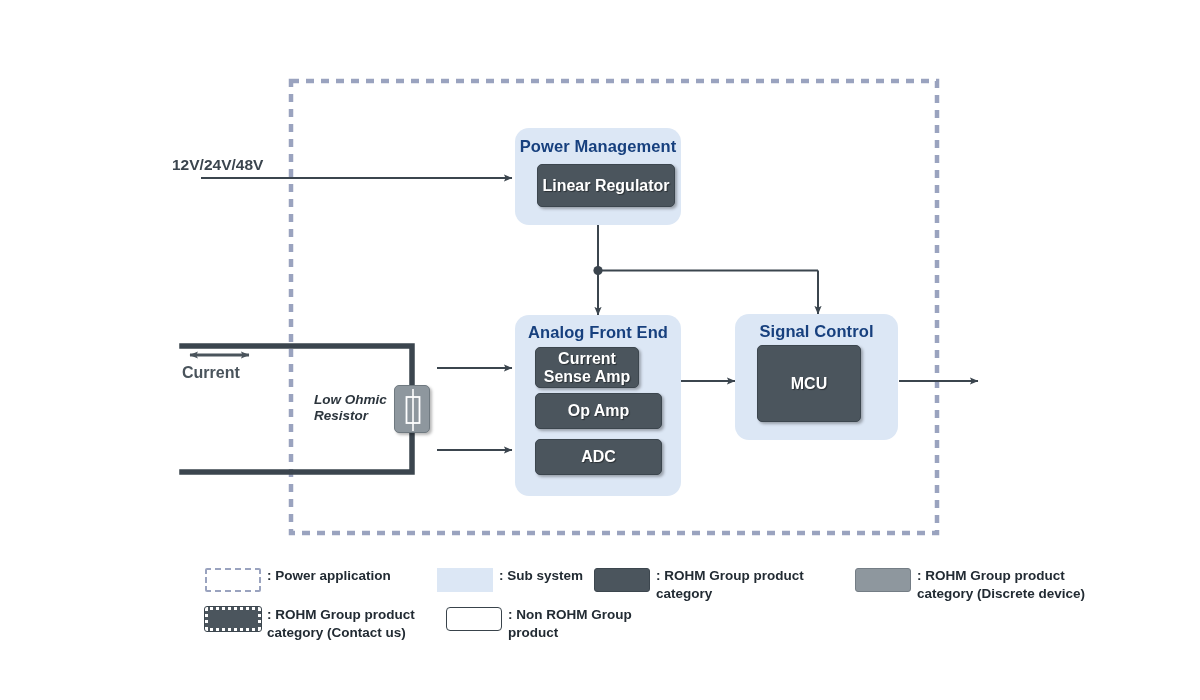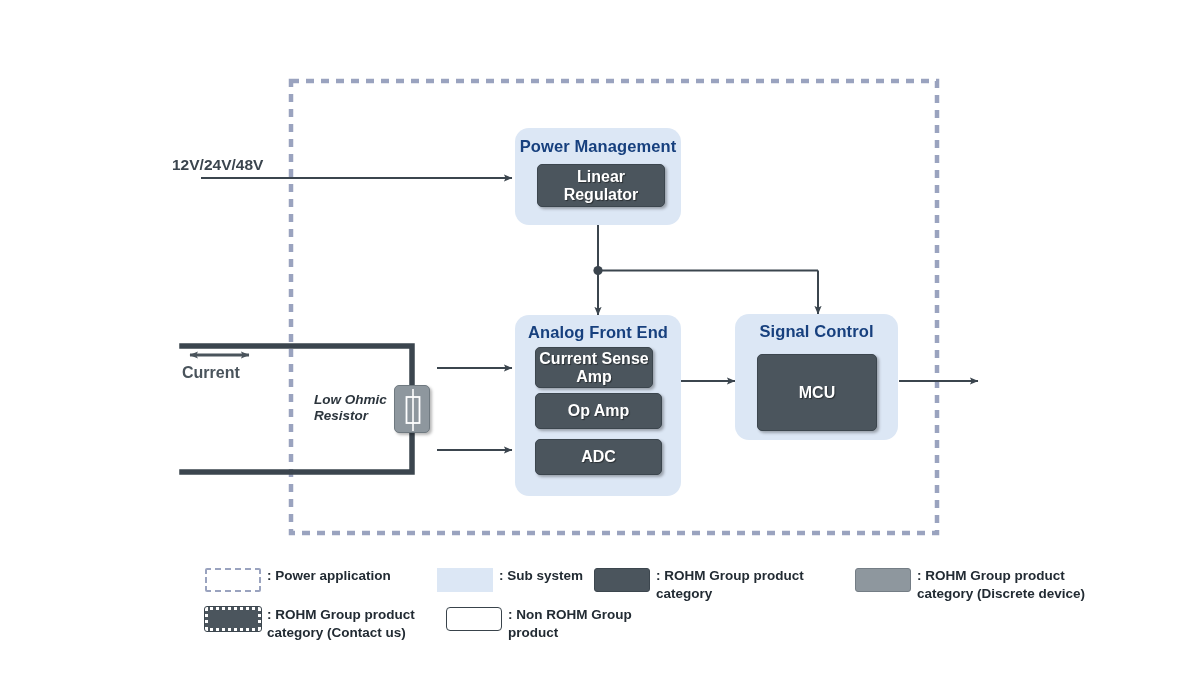--- a/index.html
+++ b/index.html
@@ -216,35 +216,35 @@
   <div class="discrete-box" style="left:394px; top:385px; width:36px; height:48px;">
     <svg width="36" height="48" viewBox="0 0 36 48" style="display:block;">
       <line x1="18" y1="3" x2="18" y2="45" stroke="#ffffff" stroke-width="1.6"></line>
       <rect x="11.5" y="11" width="13" height="26" fill="none" stroke="#ffffff" stroke-width="1.8"></rect>
     </svg>
   </div>
 
   <div class="subsystem" style="left:515px; top:128px; width:166px; height:97px;">
     <div class="subsystem-title" style="top:9px;">Power Management</div>
   </div>
-  <div class="prod-box" style="left:537px; top:164px; width:128px; height:43px;">Linear
+  <div class="prod-box" style="left:537px; top:164px; width:138px; height:43px;">Linear
 Regulator</div>
 
   <div class="subsystem" style="left:515px; top:315px; width:166px; height:181px;">
     <div class="subsystem-title" style="top:8px;">Analog Front End</div>
   </div>
-  <div class="prod-box" style="left:535px; top:347px; width:118px; height:41px;">Current
+  <div class="prod-box" style="left:535px; top:347px; width:104px; height:41px;">Current
 Sense Amp</div>
   <div class="prod-box" style="left:535px; top:439px; width:127px; height:36px;">ADC</div>
   <div class="prod-box" style="left:535px; top:393px; width:127px; height:36px;">Op Amp</div>
 
   <div class="subsystem" style="left:735px; top:314px; width:163px; height:126px;">
     <div class="subsystem-title" style="top:8px;">Signal Control</div>
   </div>
-  <div class="prod-box" style="left:757px; top:345px; width:120px; height:77px;margin-top:9px;">MCU</div>
+  <div class="prod-box" style="left:757px; top:345px; width:104px; height:77px;">MCU</div>
 
   <div id="legend">
 
     <div class="legend-item" style="left:0px; top:4px;">
       <span class="legend-swatch sw-target"></span>
       <span class="legend-text">: Power application</span>
     </div>
 
     <div class="legend-item" style="left:232px; top:4px;">
       <span class="legend-swatch sw-sub"></span>

